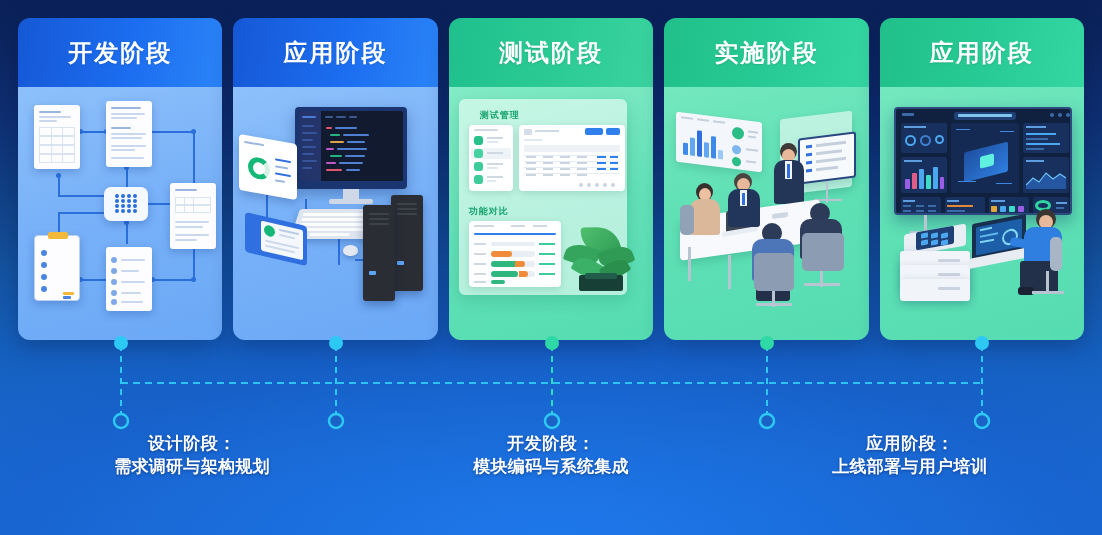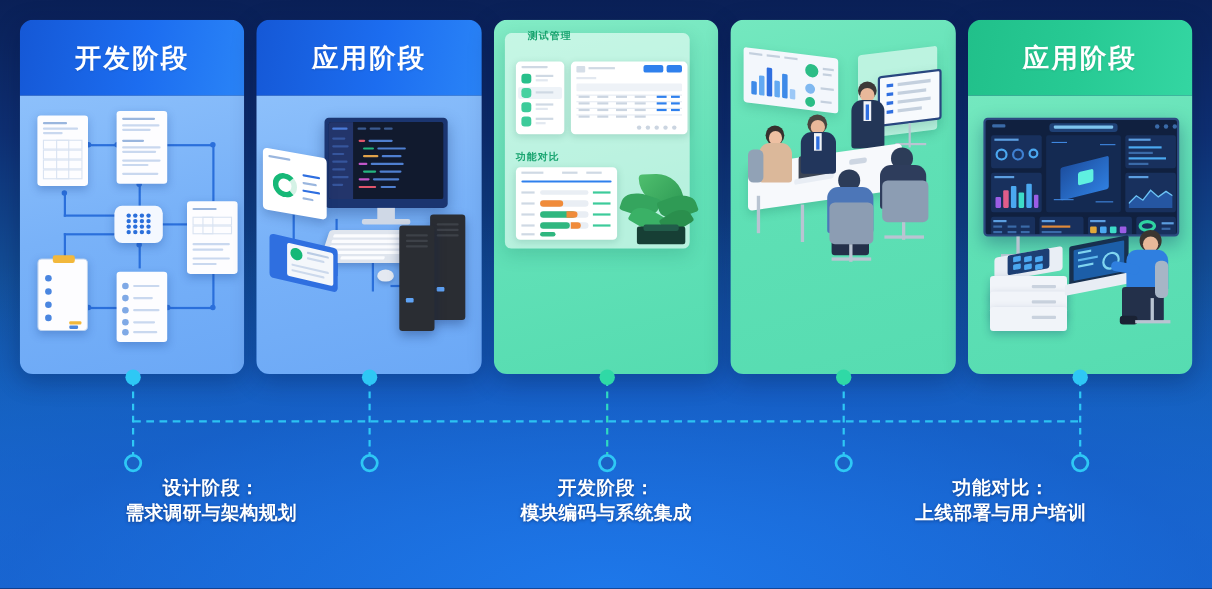--- a/index.html
+++ b/index.html
@@ -484,25 +484,28 @@
               <i style="position:absolute;left:18px;top:9px;width:16px;height:2px;background:#ccd9ec;border-radius:1px;"></i>
               <i style="position:absolute;left:4px;top:18px;width:34px;height:2px;background:#ccd9ec;border-radius:1px;"></i>
               <i style="position:absolute;left:4px;top:23px;width:30px;height:2px;background:#ccd9ec;border-radius:1px;"></i>
             </div>
           </div>
         </div>
       </div>
     </div>
 
     <div class="card teal">
+      <div class="card-header">
+        <span class="card-title">测试阶段</span>
+      </div>
       <div class="card-body">
         <div class="illus">
           <div class="board" style="left:10px;top:12px;width:168px;height:196px;"></div>
 
-          <span class="cn-head" style="left:20px;top:8px;padding-left:11px;">测试管理</span>
+          <span class="cn-head" style="left:20px;top:22px;padding-left:11px;">测试管理</span>
 
           <div class="wcard" style="left:20px;top:38px;width:44px;height:66px;">
             <i style="position:absolute;left:5px;top:4px;width:24px;height:2px;background:#cfd9e4;border-radius:1px;"></i>
             <i class="ico-sq" style="left:5px;top:11px;width:9px;height:9px;"></i>
             <i style="position:absolute;left:18px;top:12px;width:16px;height:2px;background:#cfd9e4;"></i>
             <i style="position:absolute;left:18px;top:16px;width:11px;height:2px;background:#e2e8f0;"></i>
             <i style="position:absolute;left:2px;top:23px;width:40px;height:11px;background:#eef3f8;border-radius:2px;"></i>
             <i class="ico-sq" style="left:5px;top:24px;width:9px;height:9px;background:#47d1a0;"></i>
             <i style="position:absolute;left:18px;top:27px;width:16px;height:2px;background:#cfd9e4;"></i>
             <i class="ico-sq" style="left:5px;top:37px;width:9px;height:9px;background:#3dcb9a;"></i>
@@ -588,20 +591,23 @@
             <i class="leaf" style="left:124px;top:172px;width:30px;height:18px;background:#3ab166;transform:rotate(30deg);"></i>
             <i class="leaf" style="left:152px;top:174px;width:28px;height:17px;background:#2a8f4d;transform:rotate(-32deg) scaleX(-1);"></i>
             <i class="plant-pot" style="left:130px;top:188px;width:44px;height:16px;background:#173f35;"></i>
             <i class="plant-pot" style="left:136px;top:186px;width:32px;height:6px;background:#215c4a;"></i>
           </div>
         </div>
       </div>
     </div>
 
     <div class="card green">
+      <div class="card-header">
+        <span class="card-title">实施阶段</span>
+      </div>
       <div class="card-body">
         <div class="illus">
 
           <div class="wallboard" style="left:12px;top:30px;width:86px;height:50px;transform:skewY(7deg);">
             <i style="position:absolute;left:5px;top:4px;width:12px;height:2px;background:#c4d0de;"></i>
             <i style="position:absolute;left:21px;top:4px;width:12px;height:2px;background:#c4d0de;"></i>
             <i style="position:absolute;left:37px;top:4px;width:12px;height:2px;background:#c4d0de;"></i>
             <i class="bar" style="left:7px;top:30px;width:5px;height:12px;background:#3e8ae8;"></i>
             <i class="bar" style="left:14px;top:24px;width:5px;height:18px;background:#63a9f2;"></i>
             <i class="bar" style="left:21px;top:16px;width:5px;height:26px;background:#2f6fe0;"></i>
@@ -835,18 +841,18 @@
   <div class="captions">
     <div class="caption">
       <span class="c-line1">设计阶段：</span>
       <span class="c-line2">需求调研与架构规划</span>
     </div>
     <div class="caption">
       <span class="c-line1">开发阶段：</span>
       <span class="c-line2">模块编码与系统集成</span>
     </div>
     <div class="caption">
-      <span class="c-line1">功能对比：</span>
+      <span class="c-line1">应用阶段：</span>
       <span class="c-line2">上线部署与用户培训</span>
     </div>
   </div>
 
 </div>
 
 </body></html>

